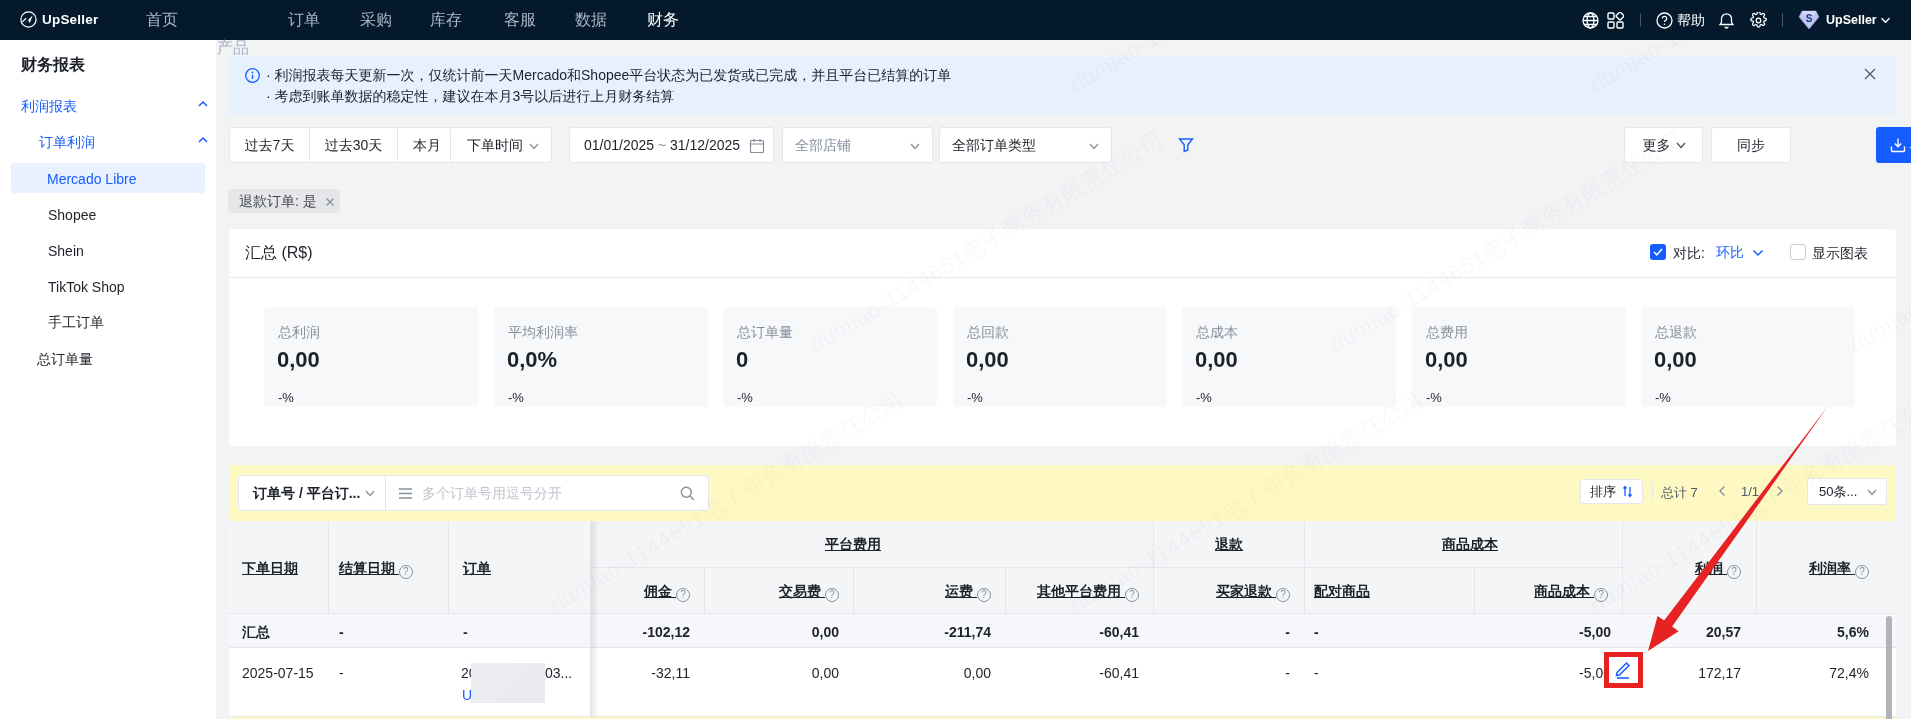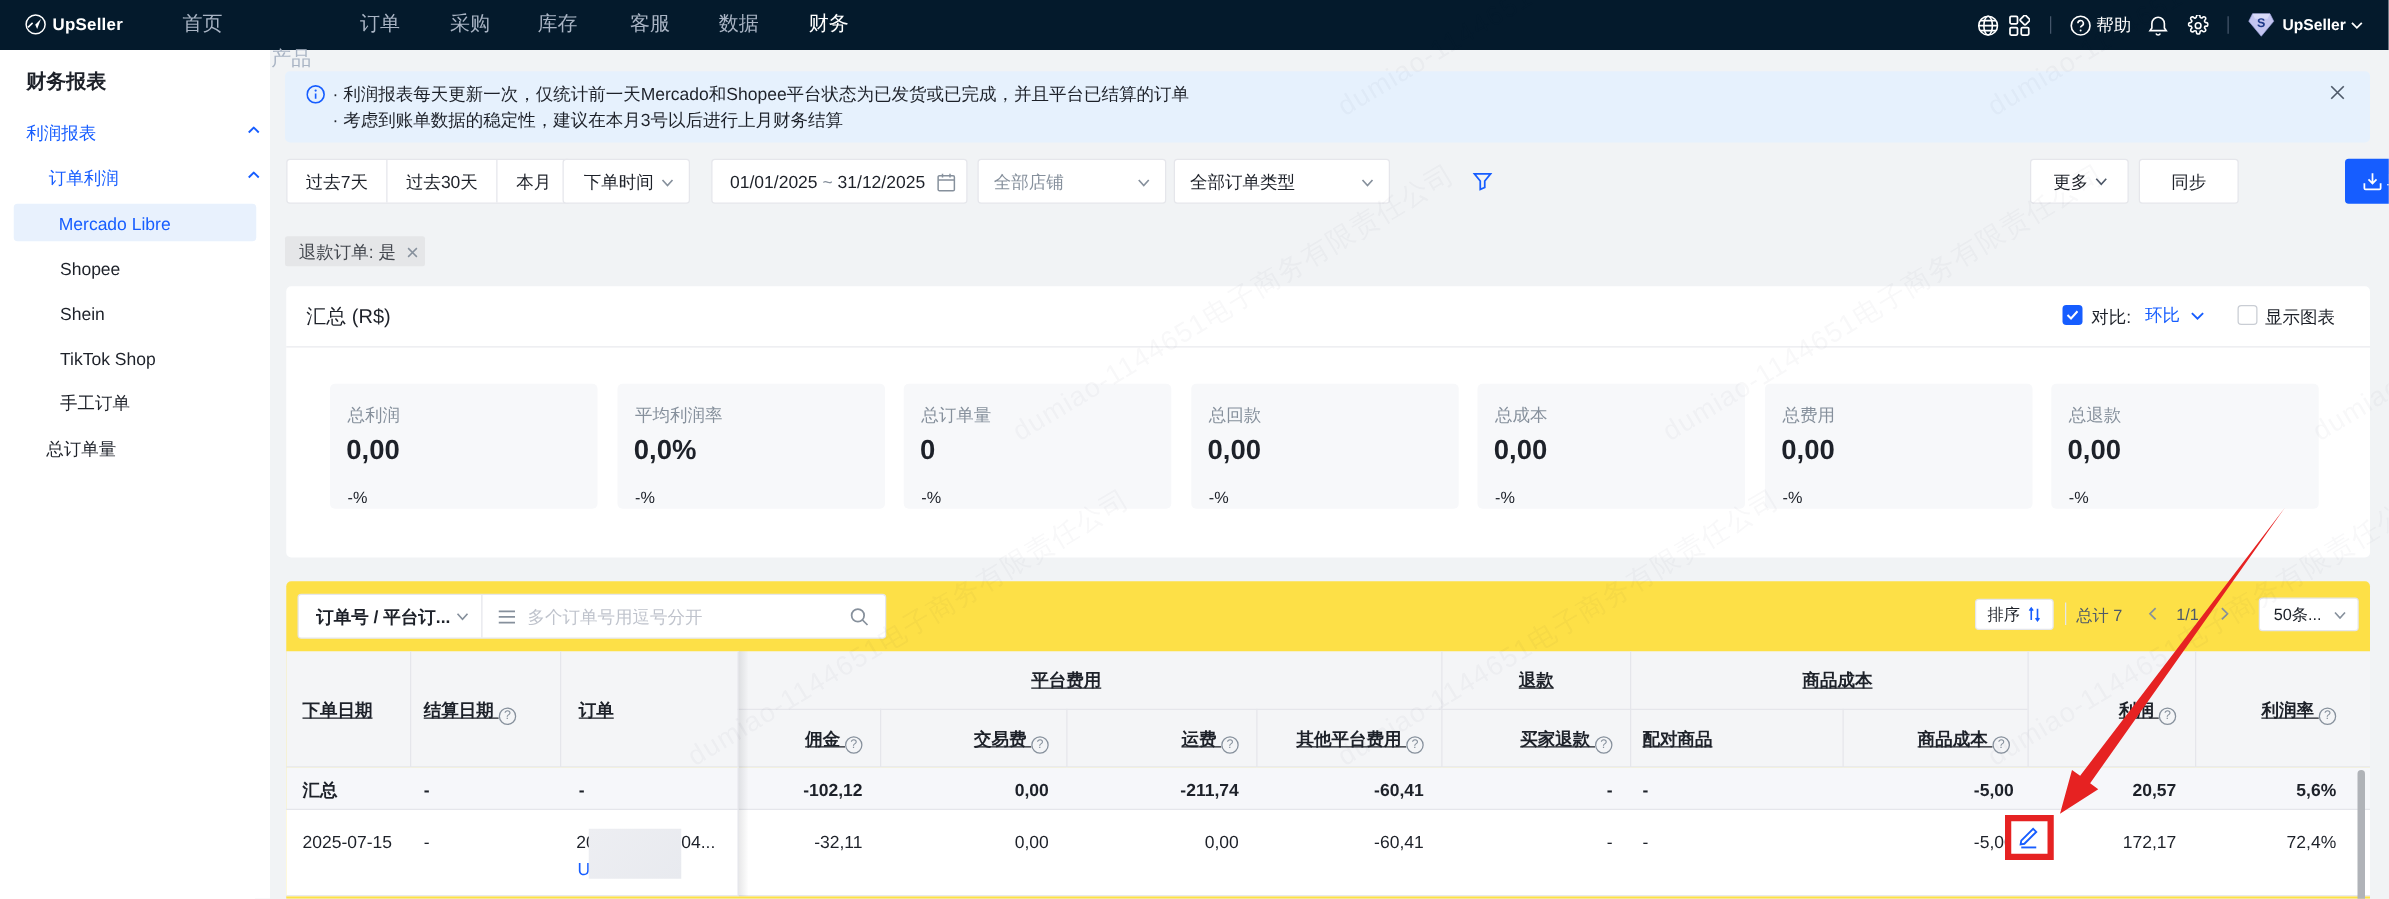--- a/index.html
+++ b/index.html
@@ -43,21 +43,21 @@
 
 .panel1 { position:absolute; left:229px; top:229px; width:1667px; height:217px; background:#fff; border-radius:4px; }
 .p1-title { position:absolute; left:16px; top:14px; font-size:16px; color:#1d2129; }
 .p1-divider { position:absolute; left:0; top:48px; width:1667px; height:1px; background:#e9eaee; }
 .mcard { position:absolute; top:78px; width:214px; height:100px; background:#f7f8fa; border-radius:4px; }
 .mcard .lbl { position:absolute; left:14px; top:17px; font-size:14px; color:#86909c; }
 .mcard .val { position:absolute; left:13px; top:40px; font-size:22px; font-weight:bold; color:#1d2129; }
 .mcard .sub { position:absolute; left:14px; top:83px; font-size:13px; color:#1d2129; }
 
 
-.panel2 { position:absolute; left:229px; top:465px; width:1667px; height:254px; background:#fde047; border-radius:4px 4px 0 0; }
+.panel2 { position:absolute; left:229px; top:465px; width:1667px; height:254px; background:#fef9c3; border-radius:4px 4px 0 0; }
 
 
 .hvl { position:absolute; width:1px; background:#e5e6eb; }
 .th { position:absolute; font-size:14px; font-weight:bold; color:#1d2129; white-space:nowrap;text-decoration:underline; }
 .td { position:absolute; font-size:14px; color:#1d2129; white-space:nowrap; }
 .b { font-weight:bold; }
 .qi { display:inline-block; width:14px; height:14px; border:1px solid #86909c; border-radius:50%; font-size:10px; font-weight:normal; color:#86909c; text-align:center; line-height:12px; vertical-align:-2px; }
 .qi::before { content:"?"; }
 
 .wm { position:absolute; white-space:nowrap; font-size:22px; color:rgba(40,40,60,0.033); transform:rotate(-31deg); transform-origin:left bottom; letter-spacing:1px; }
@@ -313,21 +313,21 @@
   <div class="td b" style="right:606px; top:159px;">-</div>
   <div class="td b" style="left:1085px; top:159px;">-</div>
   <div class="td b" style="right:285px; top:159px;">-5,00</div>
   <div class="td b" style="right:155px; top:159px;">20,57</div>
   <div class="td b" style="right:27px; top:159px;">5,6%</div>
 
   <div class="abs" style="left:0; top:183px; width:1667px; height:69px; background:#fff; border-bottom:1px solid #e9eaee;"></div>
   <div class="td" style="left:13px; top:200px;">2025-07-15</div>
   <div class="td" style="left:110px; top:200px;">-</div>
   <div class="td" style="left:232px; top:200px;">20</div>
-  <div class="td" style="left:316px; top:200px;">04...</div>
+  <div class="td" style="left:316px; top:200px;">03...</div>
   <div class="td" style="left:233px; top:222px; color:#165dff;">U</div>
   <div class="abs" style="left:242px; top:198px; width:74px; height:40px; background:linear-gradient(135deg,#edeef2,#e8eaef);"></div>
   <div class="td" style="right:1206px; top:200px;">-32,11</div>
   <div class="td" style="right:1057px; top:200px;">0,00</div>
   <div class="td" style="right:905px; top:200px;">0,00</div>
   <div class="td" style="right:757px; top:200px;">-60,41</div>
   <div class="td" style="right:606px; top:200px;">-</div>
   <div class="td" style="left:1085px; top:200px;">-</div>
   <div class="td" style="right:285px; top:200px;">-5,00</div>
   <div class="td" style="right:155px; top:200px;">172,17</div>

